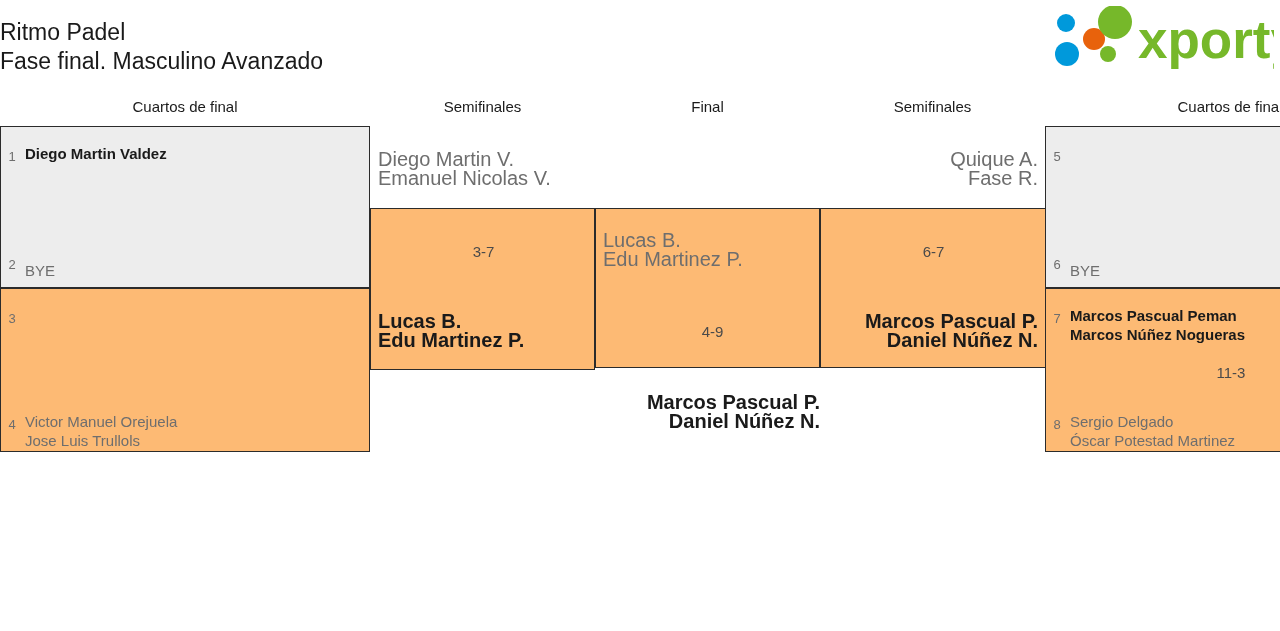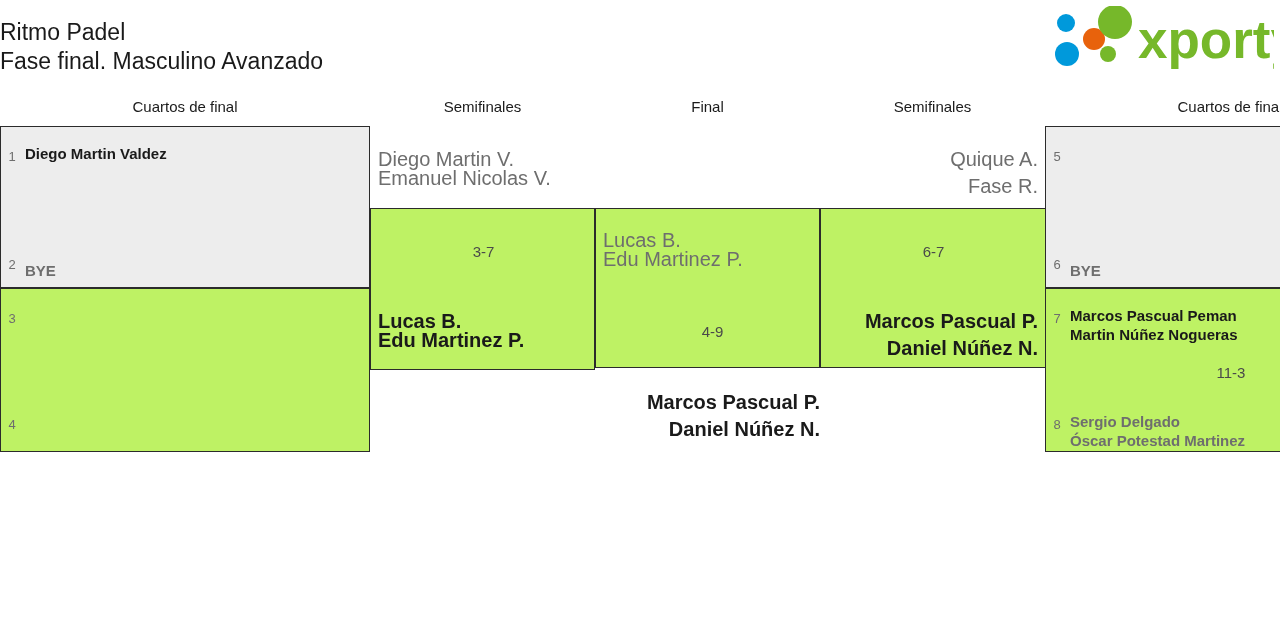--- a/index.html
+++ b/index.html
@@ -58,21 +58,21 @@
   #round-header-qf-left   { left: 0px;    width: 370px; }
   #round-header-sf-left   { left: 370px;  width: 225px; }
   #round-header-final     { left: 595px;  width: 225px; }
   #round-header-sf-right  { left: 820px;  width: 225px; }
   #round-header-qf-right  { left: 1045px; width: 370px; text-align: center; }
 
   
   .match-box {
     position: absolute;
     border: 1px solid #2b2b2b;
-    background: #bef264;
+    background: #fdba74;
   }
   .match-box.shaded { background: #ededed; }
 
   
   #qf-1 { left: 0px;  top: 126px; width: 370px; height: 162px; }
   #qf-2 { left: 0px;  top: 288px; width: 370px; height: 164px; }
   
   #qf-3 { left: 1045px; top: 126px; width: 370px; height: 162px; }
   #qf-4 { left: 1045px; top: 288px; width: 370px; height: 164px; }
   
@@ -101,21 +101,21 @@
     display: flex;
     flex-direction: column;
     margin-top: 6px;
   }
   .team-line {
     font-size: 15px;
     line-height: 19px;
     white-space: nowrap;
   }
   .winner .team-line { color: #1a1a1a; font-weight: bold; }
-  .loser  .team-line { color: #6e6e6e; font-weight: 700; }
+  .loser  .team-line { color: #6e6e6e; font-weight: 400; }
 
   
   #qf1-top    { left: 6px;  top: 11px; }
   #qf1-bottom { left: 6px;  top: 128px; }
   #qf2-top    { left: 6px;  top: 11px; }
   #qf2-bottom { left: 6px;  top: 117px; }
   
   #qf3-top    { left: 6px;  top: 11px; }
   #qf3-bottom { left: 6px;  top: 128px; }
   #qf4-top    { left: 6px;  top: 11px; }
@@ -139,21 +139,21 @@
   .advance-label {
     position: absolute;
     display: flex;
     flex-direction: column;
     white-space: nowrap;
   }
   .advance-label .team-line { font-size: 20px; line-height: 19px; }
   .advance-label.winner .team-line { color: #1a1a1a; font-weight: bold; }
   .advance-label.loser  .team-line { color: #6e6e6e; font-weight: 400; }
   .align-left  { align-items: flex-start; text-align: left; }
-  .align-right {  text-align: right; gap: 8px; }
+  .align-right {  text-align: right; }
 
   
   #sf-left-top    { left: 378px; top: 150px; }
   #sf-left-bottom { left: 378px; top: 312px; }
   
   #final-left     { left: 603px; top: 231px; }
   
   #final-right    { left: 595px; top: 393px; width: 225px; }
   
   #sf-right-top    { left: 820px; top: 150px; width: 218px; }
@@ -203,20 +203,24 @@
     </span>
   </div>
 </div>
 
 <div class="match-box" id="qf-2">
   <div class="seed-row winner" id="qf2-top">
     <span class="seed-num">3</span>
   </div>
   <div class="seed-row loser" id="qf2-bottom">
     <span class="seed-num">4</span>
+    <span class="team-names">
+      <span class="team-line">Victor Manuel Orejuela</span>
+      <span class="team-line">Jose Luis Trullols</span>
+    </span>
   </div>
 </div>
 
 <div class="match-box" id="sf-left">
   <div class="score" id="sf-left-score">3-7</div>
 </div>
 
 <div class="advance-label loser align-left" id="sf-left-top">
   <span class="team-line">Diego Martin V.</span>
   <span class="team-line">Emanuel Nicolas V.</span>
@@ -265,21 +269,21 @@
       <span class="team-line">BYE</span>
     </span>
   </div>
 </div>
 
 <div class="match-box" id="qf-4">
   <div class="seed-row winner" id="qf4-top">
     <span class="seed-num">7</span>
     <span class="team-names">
       <span class="team-line">Marcos Pascual Peman</span>
-      <span class="team-line">Martin Núñez Nogueras</span>
+      <span class="team-line">Marcos Núñez Nogueras</span>
     </span>
   </div>
   <div class="score" id="qf4-score">11-3</div>
   <div class="seed-row loser" id="qf4-bottom">
     <span class="seed-num">8</span>
     <span class="team-names">
       <span class="team-line">Sergio Delgado</span>
       <span class="team-line">Óscar Potestad Martinez</span>
     </span>
   </div>

